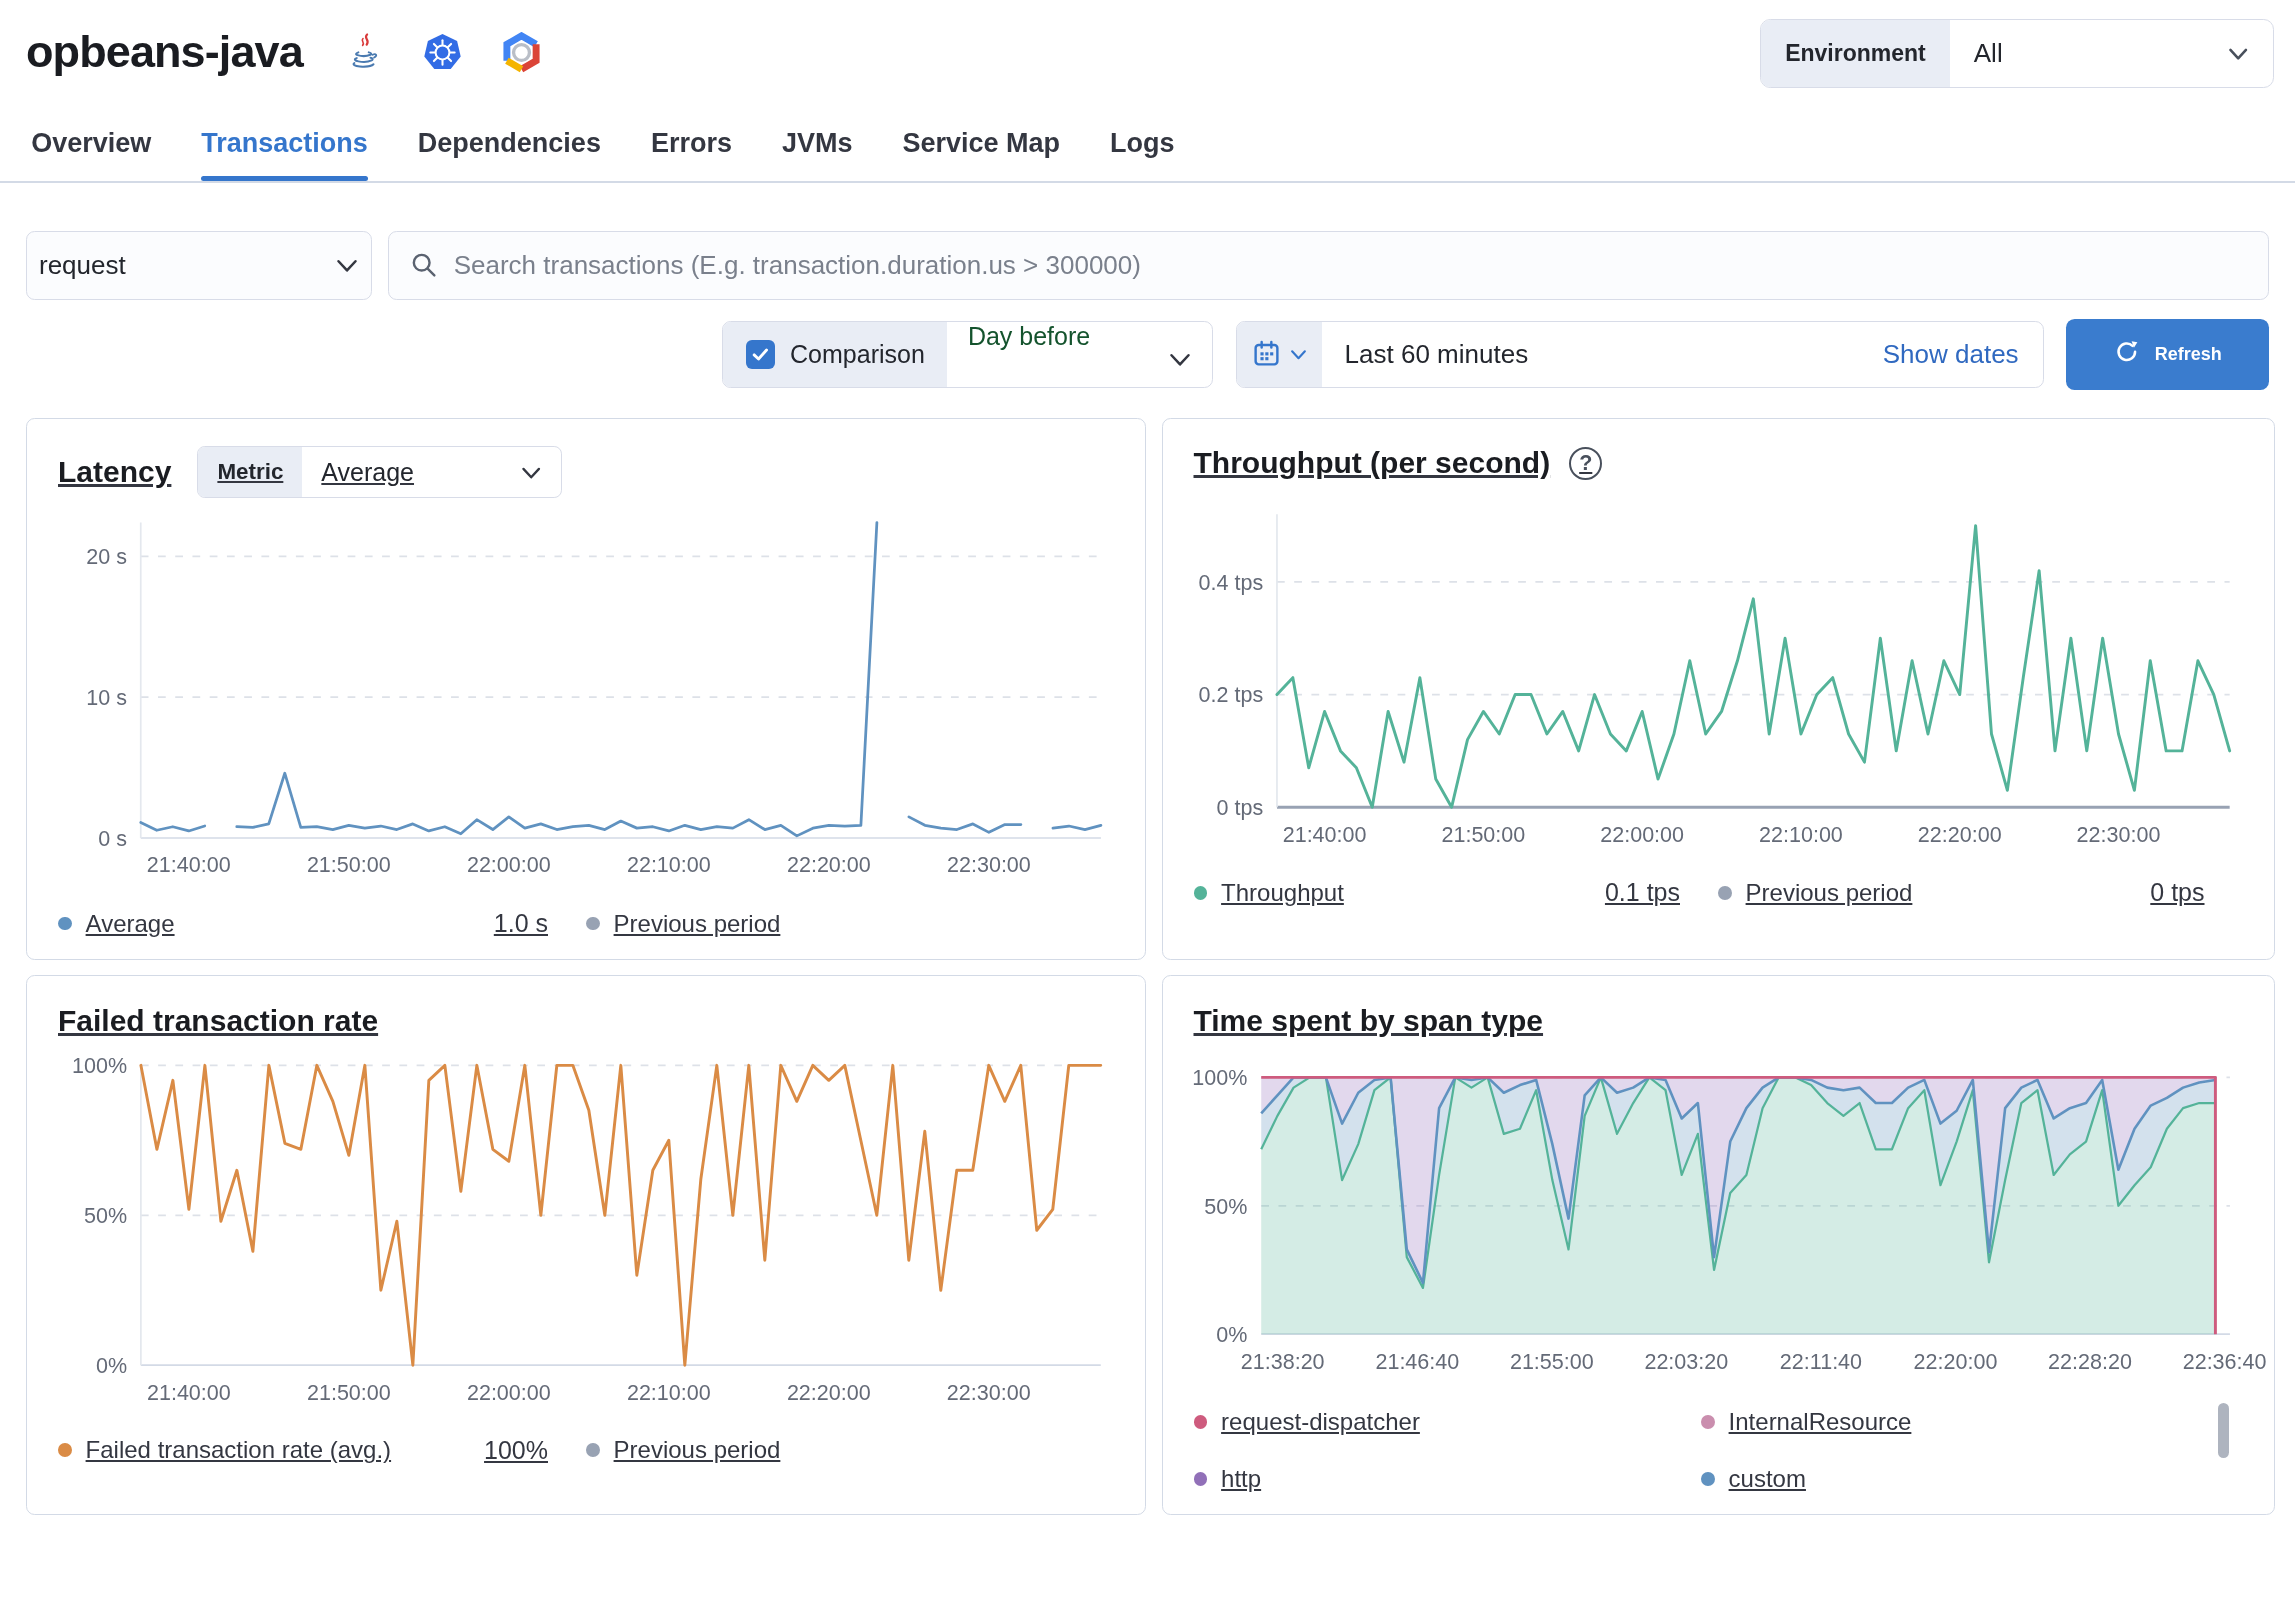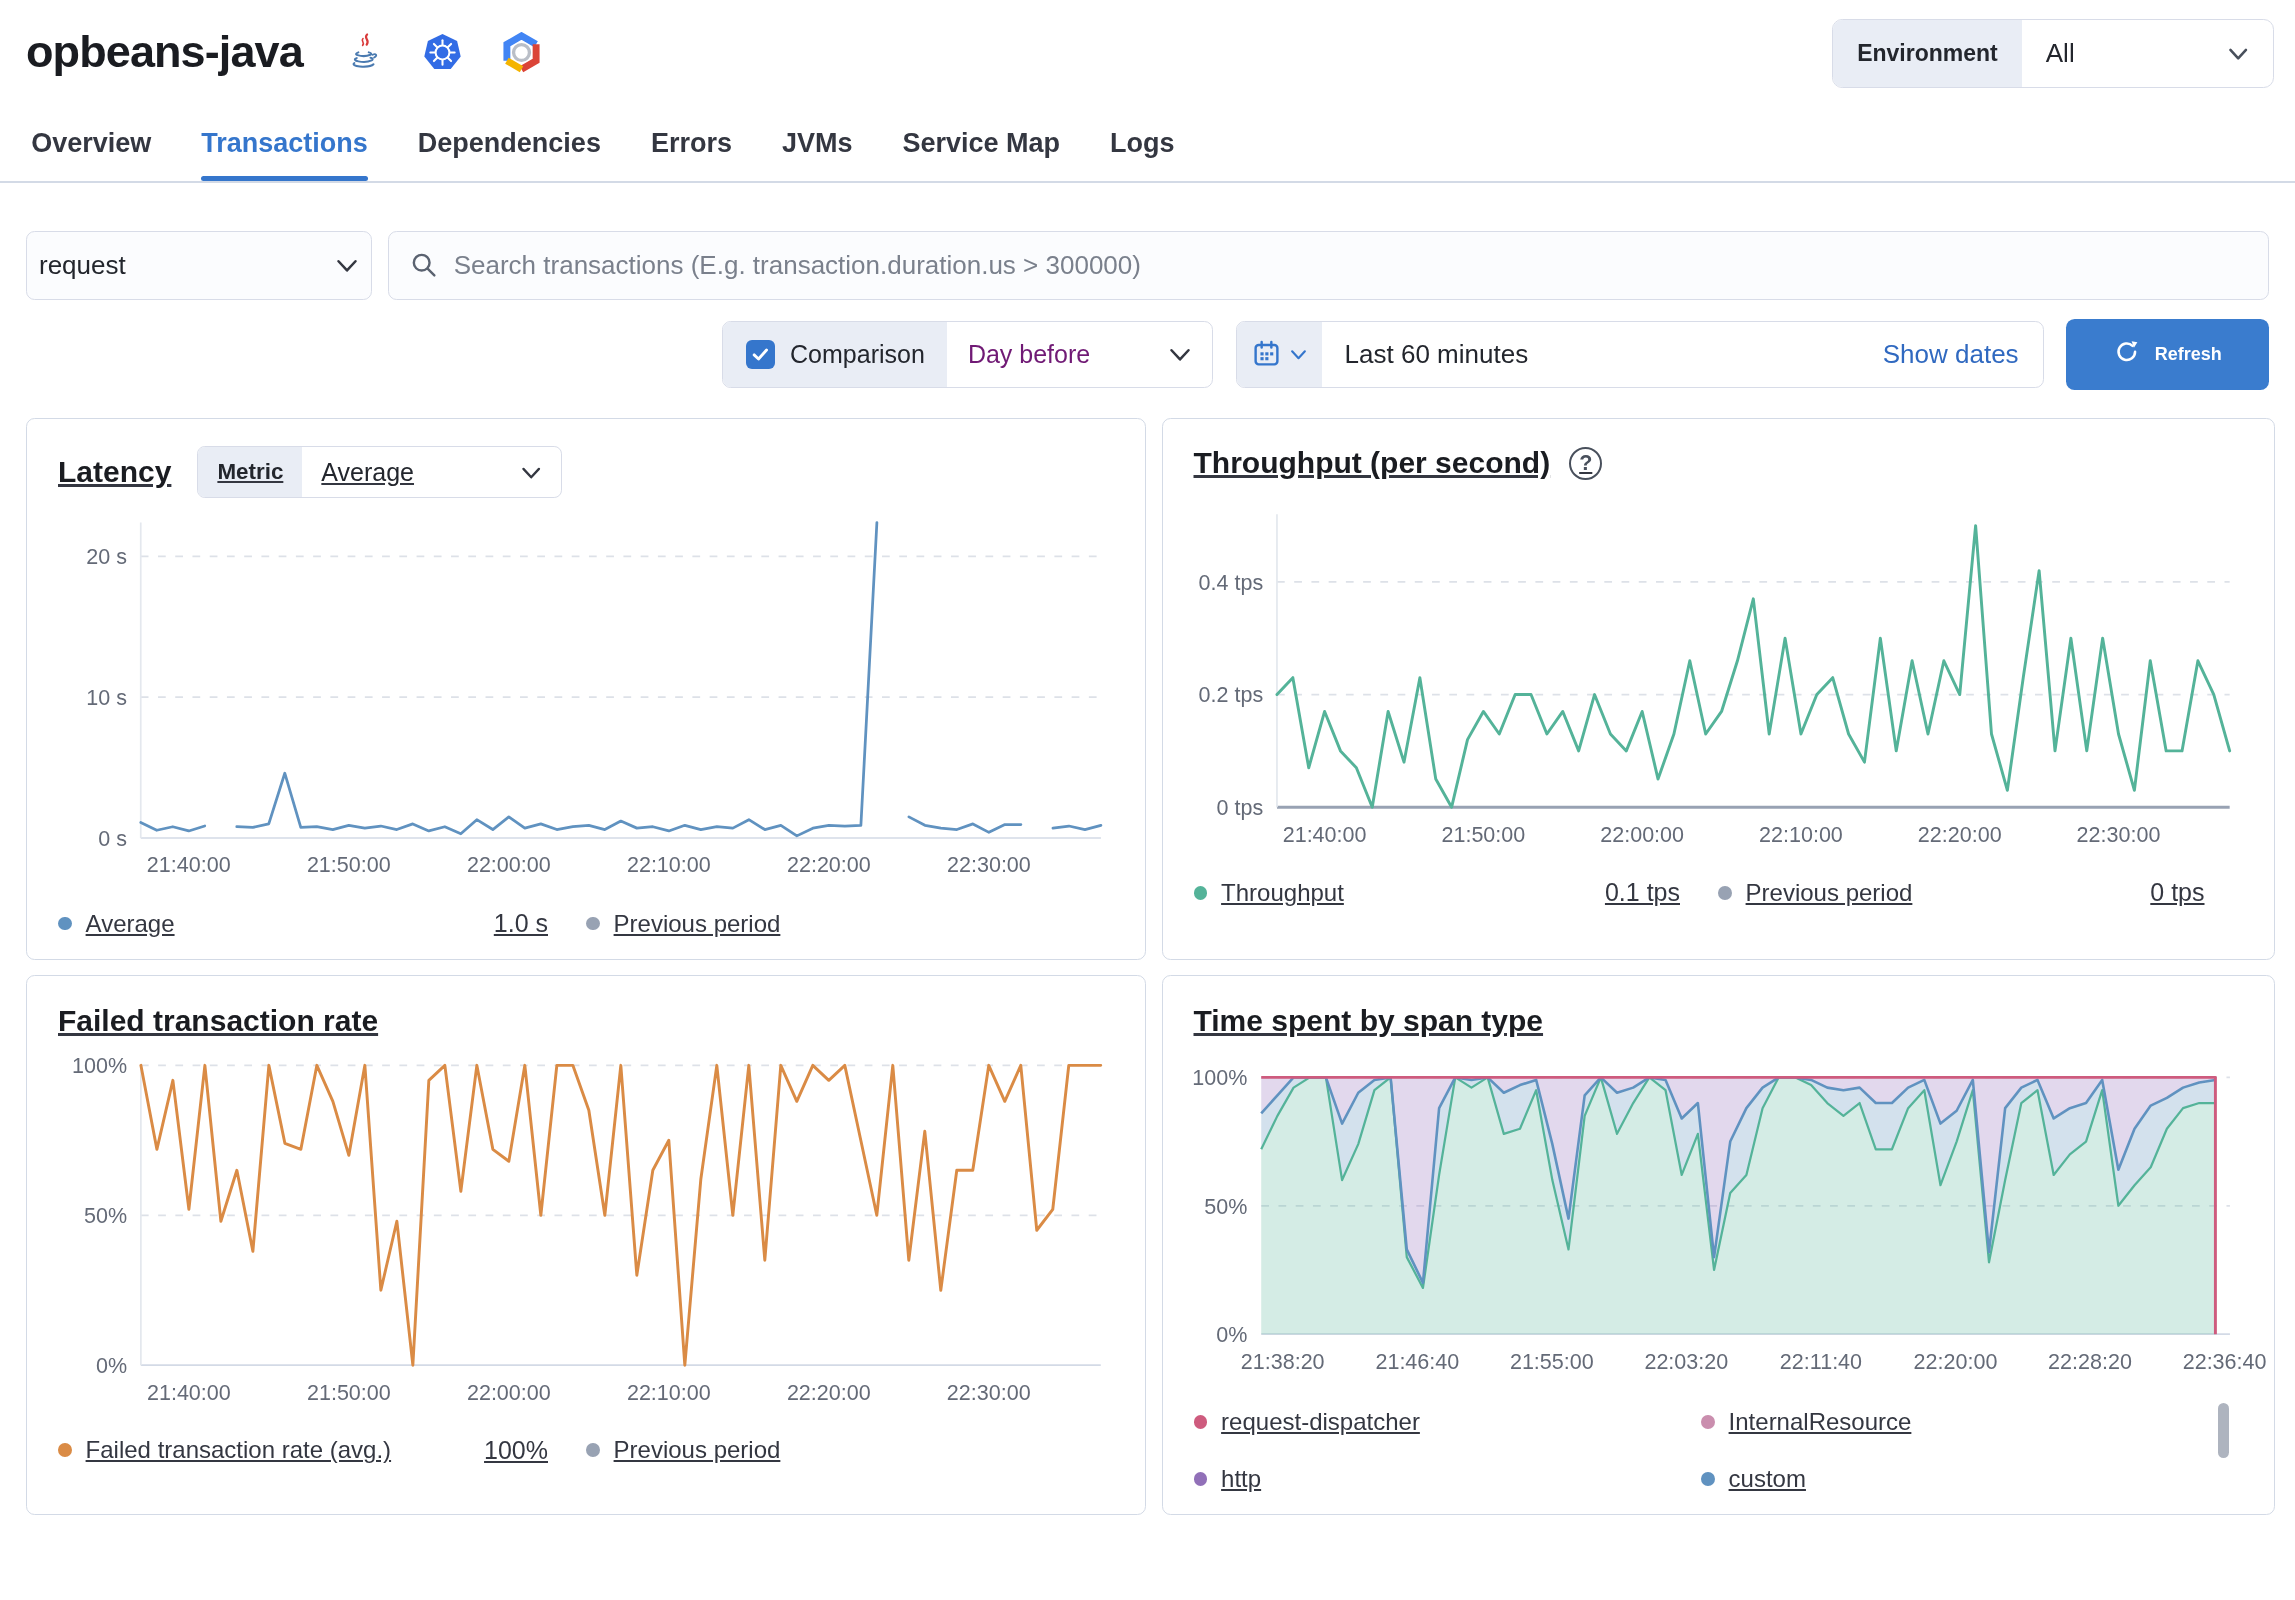--- a/index.html
+++ b/index.html
@@ -5,21 +5,21 @@
   * { margin:0; padding:0; box-sizing:border-box; }
   html,body { width:2295px; height:1601px; overflow:hidden; background:#fff;
     font-family:"Liberation Sans","DejaVu Sans",sans-serif; color:#343741; }
   .page { padding:0 26px; }
 
   
   .hdr { display:flex; align-items:center; padding-top:26px; position:relative; }
   .hdr-title { font-size:45px; font-weight:700; color:#1a1c21; letter-spacing:-0.9px; }
   .hdr-icons { display:flex; align-items:center; gap:38px; margin-left:41px; }
   .hdr-icons svg { display:block; }
-  .env-box { position:absolute; right:-5.2px; top:19px; height:69px; width:442px;
+  .env-box { position:absolute; right:-5.2px; top:19px; height:69px; width:514px;
     border:1.7px solid #d8dce8; border-radius:10.3px; display:flex; overflow:hidden; background:#fff; }
   .env-label { background:#e9edf5; display:flex; align-items:center; padding:0 24px;
     font-weight:700; font-size:23px; color:#23262d; }
   .env-val { flex:1; display:flex; align-items:center; padding:0 24px; font-size:26px; color:#23262d; }
   .env-val .chev { margin-left:auto; }
 
   
   .tabs { display:flex; gap:50px; padding:0 5.2px; margin-top:50px; }
   .tab { font-size:27px; font-weight:700; color:#343741; padding-bottom:22.4px; position:relative; cursor:pointer; }
   .tab.active { color:#3576cc; }
@@ -32,21 +32,21 @@
     background:#fbfcfe; display:flex; align-items:center; padding:0 12px; font-size:26px; color:#23262d; }
   .sel-request .chev { margin-left:auto; }
   .search-box { flex:1; height:69px; border:1.7px solid #d8dce8; border-radius:8.6px;
     background:#fbfcfe; display:flex; align-items:center; padding:0 20.7px; gap:15.5px; }
   .search-ph { font-size:26px; color:#7a808c; }
 
   .frow2 { display:flex; justify-content:flex-end; align-items:center; gap:22.4px; margin-top:19px; }
   .cmp-group { height:67px; border:1.7px solid #d8dce8; border-radius:8.6px; display:flex; overflow:hidden; background:#fff; }
   .cmp-left { background:#e9edf5; display:flex; align-items:center; gap:15.5px; padding:0 22.4px; }
   .cmp-label { font-size:25px; color:#23262d; }
-  .cmp-right { width:265px; display:flex; align-items:center; padding:0 20.7px; font-size:25px; color:#701a75; }
+  .cmp-right { width:265px; display:flex; padding:0 20.7px; font-size:25px; color:#14532d;flex-direction:column; }
   .cmp-right .chev { margin-left:auto; }
   .checkbox { width:29px; height:29px; border-radius:6px; background:#3576cc; display:flex; align-items:center; justify-content:center; }
   .dp-group { height:67px; width:808px; border:1.7px solid #d8dce8; border-radius:8.6px; display:flex; overflow:hidden; background:#fff; }
   .dp-cal { background:#e9edf5; display:flex; align-items:center; gap:8.6px; padding:0 15.5px; }
   .dp-text { display:flex; align-items:center; padding:0 22.4px; font-size:26px; color:#23262d; flex:1; }
   .dp-show { display:flex; align-items:center; padding-right:24px; font-size:26px; color:#3069c0; font-weight:500; cursor:pointer; }
   .btn-refresh { height:71px; width:203px; border:none; border-radius:8.6px; background:#3a7cce; color:#fff;
     font-size:18px; font-weight:700; display:flex; align-items:center; justify-content:center; gap:13.8px;
     font-family:inherit; cursor:pointer; }
 

